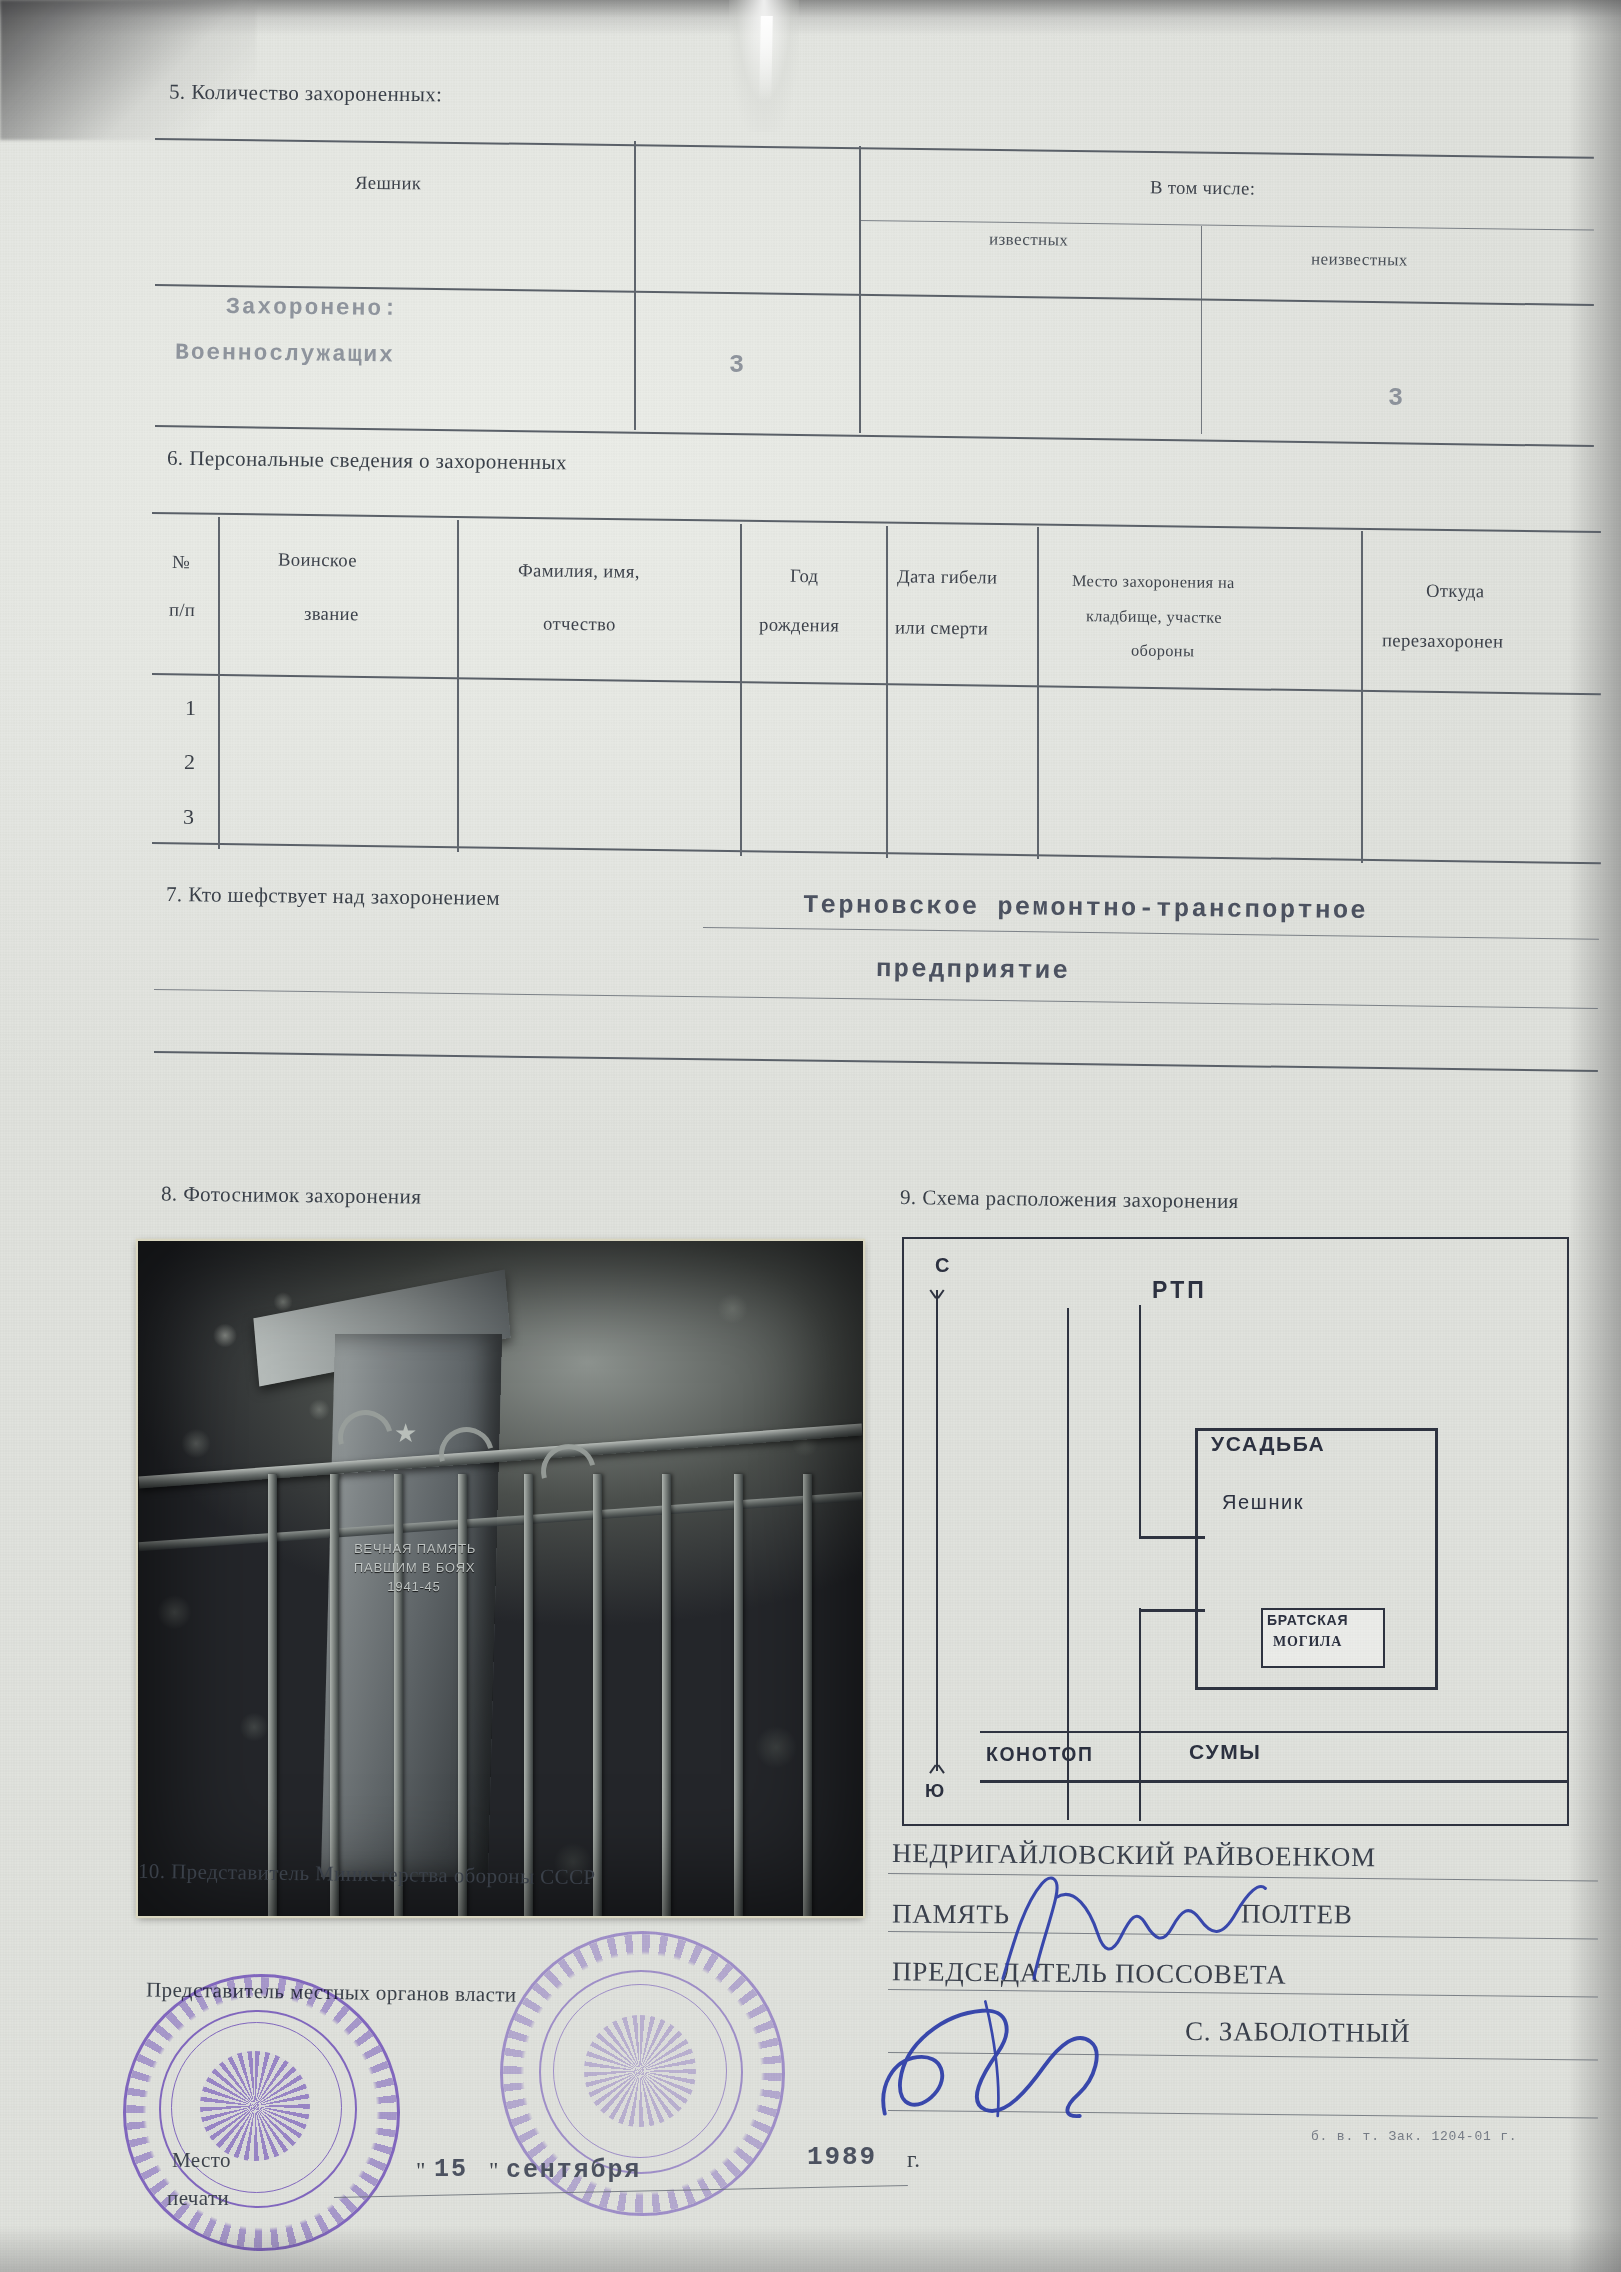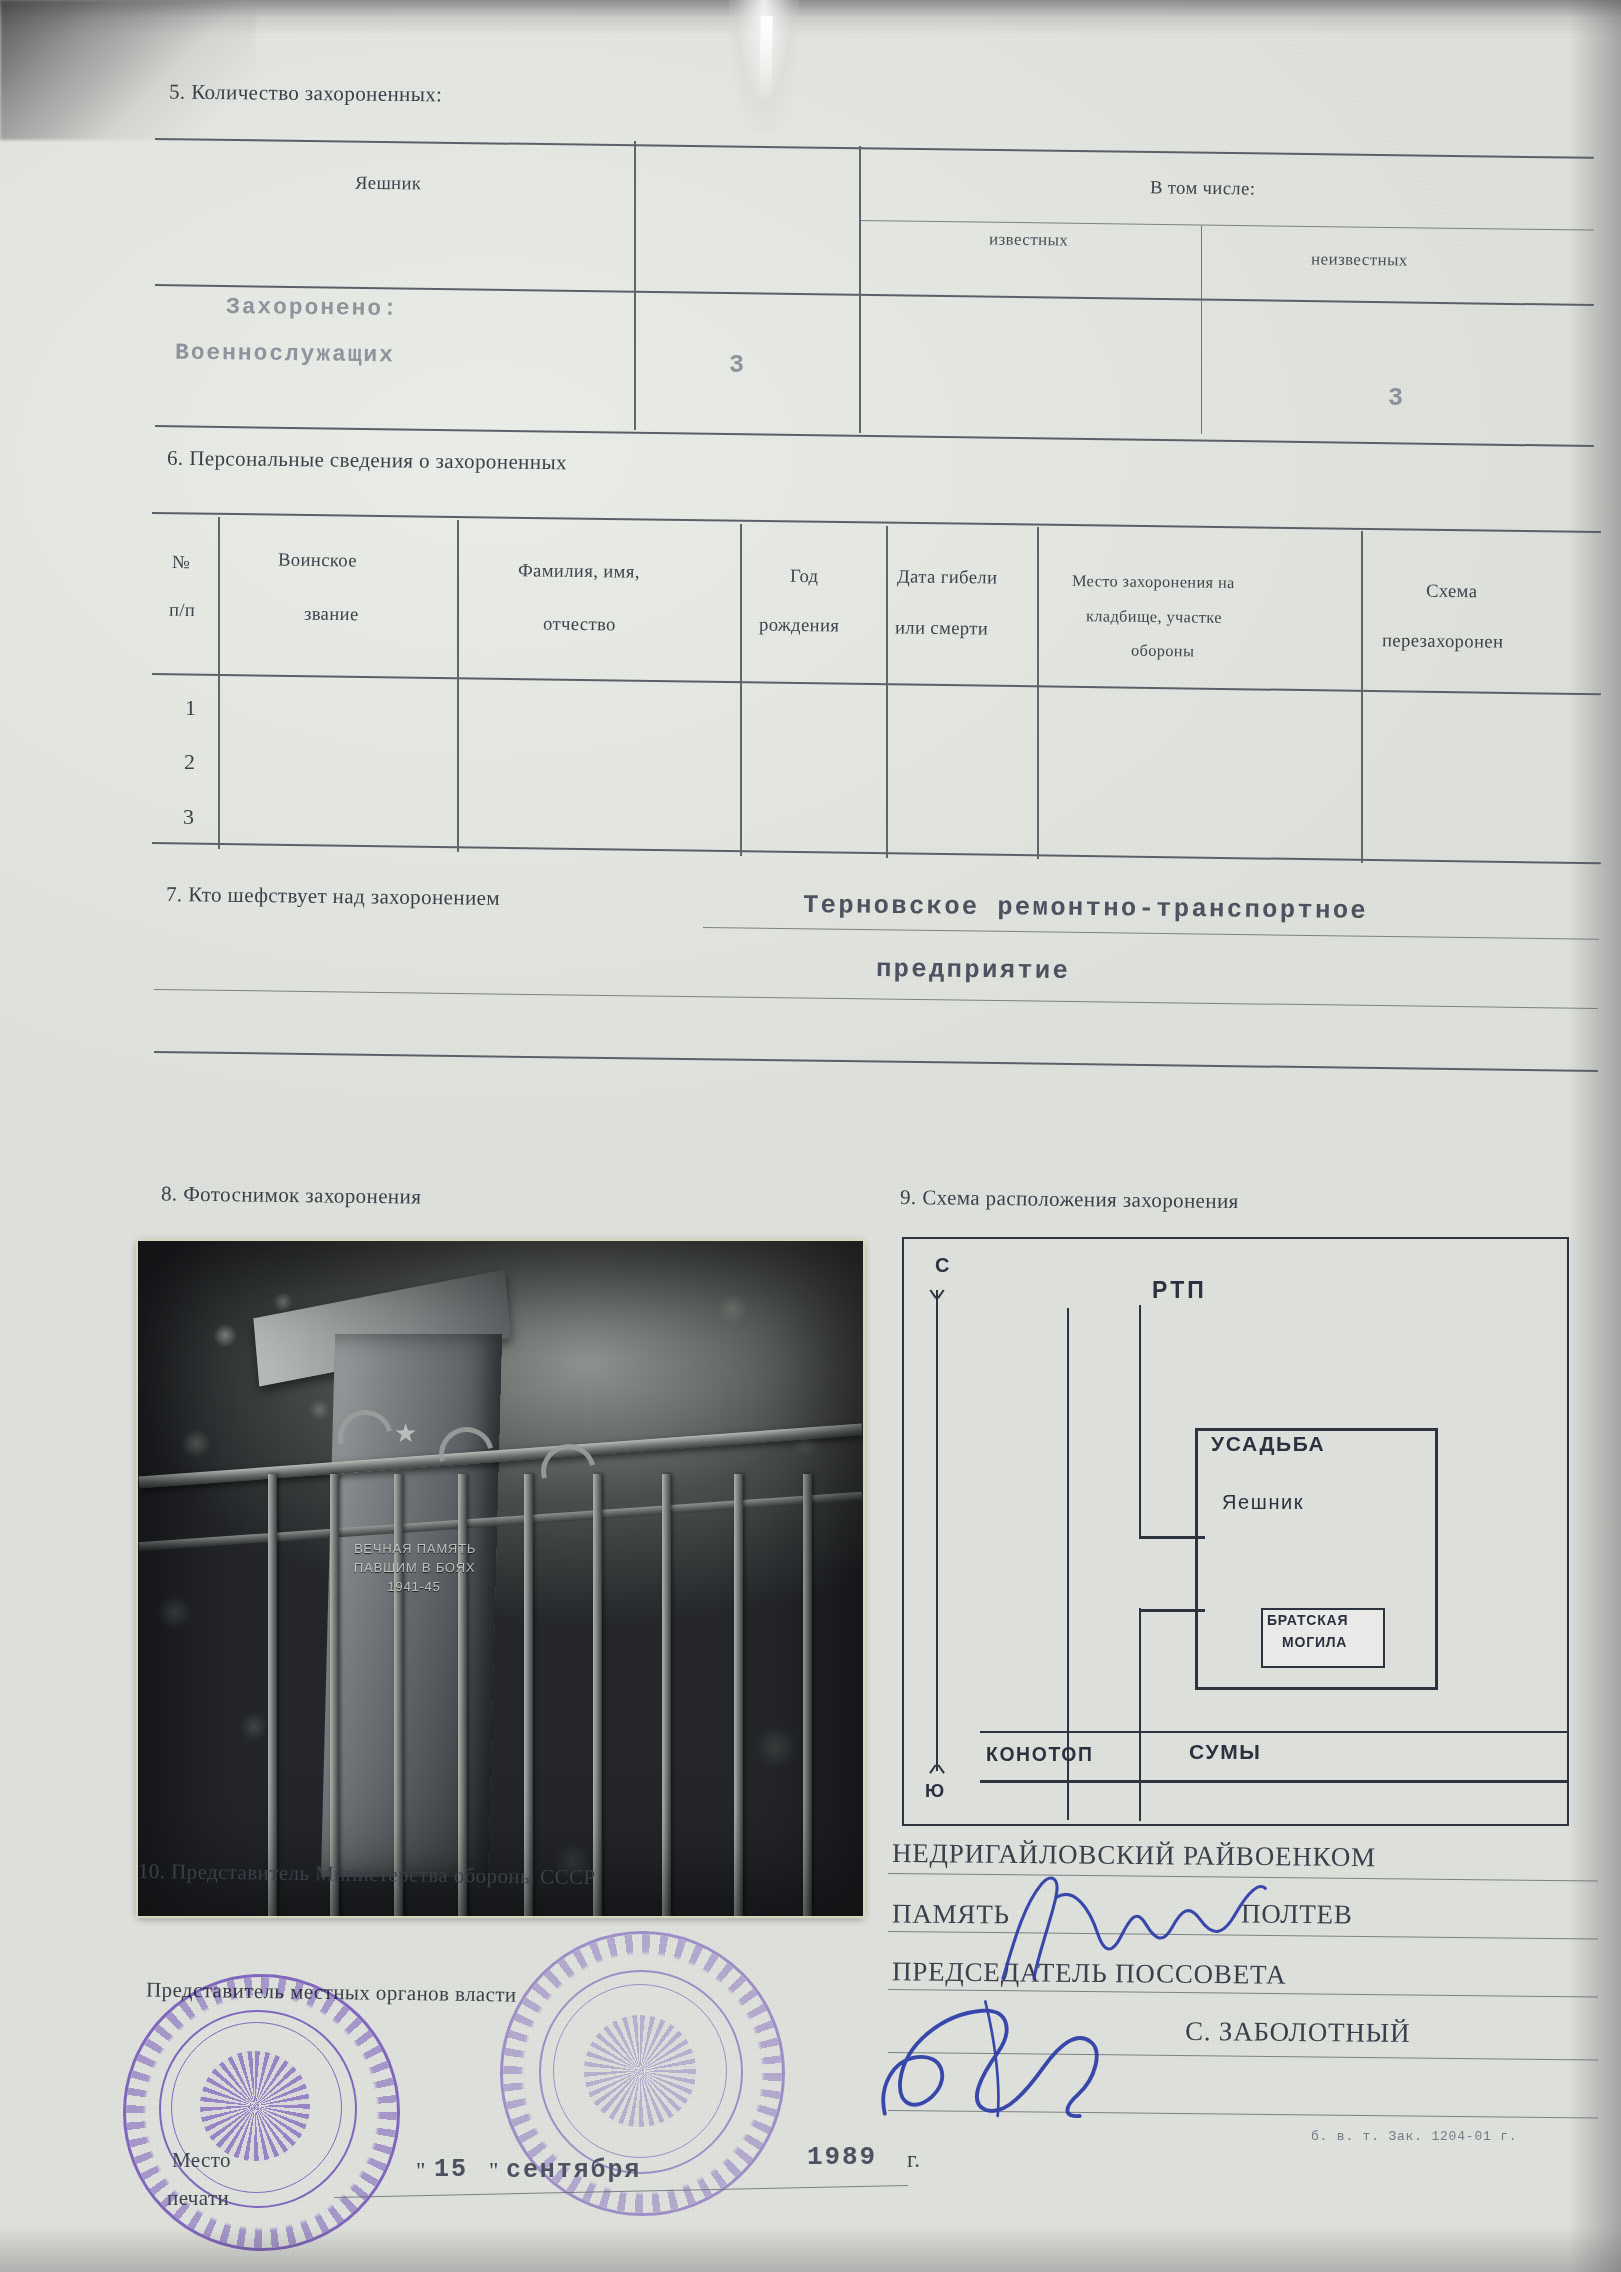--- a/index.html
+++ b/index.html
@@ -234,21 +234,21 @@
   <div class="txt lbl hdr" style="left:790px;top:565px;transform:rotate(0.7deg);">Год</div>
   <div class="txt lbl hdr" style="left:759px;top:614px;transform:rotate(0.7deg);">рождения</div>
 
   <div class="txt lbl hdr" style="left:897px;top:566px;transform:rotate(0.7deg);">Дата гибели</div>
   <div class="txt lbl hdr" style="left:895px;top:617px;transform:rotate(0.7deg);">или смерти</div>
 
   <div class="txt lbl" style="left:1072px;top:572px;font-size:16.3px;color:#3f444c;transform:rotate(0.7deg);">Место захоронения на</div>
   <div class="txt lbl" style="left:1086px;top:607px;font-size:16.3px;color:#3f444c;transform:rotate(0.7deg);">кладбище, участке</div>
   <div class="txt lbl" style="left:1131px;top:641px;font-size:16.3px;color:#3f444c;transform:rotate(0.7deg);">обороны</div>
 
-  <div class="txt lbl hdr" style="left:1426px;top:580px;transform:rotate(0.7deg);">Схема</div>
+  <div class="txt lbl hdr" style="left:1426px;top:580px;transform:rotate(0.7deg);">Откуда</div>
   <div class="txt lbl hdr" style="left:1382px;top:630px;transform:rotate(0.7deg);">перезахоронен</div>
 
   <div class="txt lbl" style="left:185px;top:695px;font-size:22px;">1</div>
   <div class="txt lbl" style="left:184px;top:749px;font-size:22px;">2</div>
   <div class="txt lbl" style="left:183px;top:804px;font-size:22px;">3</div>
 
   <div class="txt lbl sec" style="left:166px;top:884px;transform:rotate(0.65deg);">7. Кто шефствует над захоронением</div>
   <div class="rule thin" style="left:703px;top:927px;width:896px;transform:rotate(0.75deg);"></div>
   <div class="rule thin" style="left:154px;top:989px;width:1444px;transform:rotate(0.75deg);"></div>
   <div class="rule" style="left:154px;top:1051px;width:1444px;transform:rotate(0.75deg);"></div>
@@ -311,21 +311,21 @@
 
     <div class="sline h" style="left:237px;top:299px;width:66px;height:3.1px;"></div>
     <div class="sline h" style="left:237px;top:372px;width:66px;height:3.1px;"></div>
 
     <div style="position:absolute;left:293px;top:191px;width:237px;height:256px;border:3.1px solid #2e3340;"></div>
     <div class="hand" style="position:absolute;left:309px;top:195px;font-size:21px;">УСАДЬБА</div>
     <div class="hand" style="position:absolute;left:320px;top:254px;font-size:20px;font-weight:normal;">Яешник</div>
 
     <div style="position:absolute;left:359px;top:371px;width:120px;height:56px;border:2.3px solid #2e3340;background:rgba(255,255,255,.35);"></div>
     <div class="hand" style="position:absolute;left:365px;top:375px;font-size:14px;letter-spacing:0.8px;">БРАТСКАЯ</div>
-    <div class="hand" style="position:absolute;left:380px;top:397px;font-size:14px;letter-spacing:0.8px;">МОГИЛА</div>
+    <div class="hand" style="position:absolute;left:371px;top:397px;font-size:14px;letter-spacing:0.8px;font-family:Liberation Serif, serif;">МОГИЛА</div>
 
     <div class="sline h" style="left:78px;top:494px;width:587px;height:2.3px;"></div>
     <div class="sline h" style="left:78px;top:543px;width:587px;height:3.1px;"></div>
     <div class="hand" style="position:absolute;left:84px;top:506px;font-size:19.4px;">КОНОТОП</div>
     <div class="hand" style="position:absolute;left:287px;top:503px;font-size:21px;">СУМЫ</div>
   </div>
 
   <div class="txt lbl sec" style="left:138px;top:1862px;transform:rotate(0.8deg);">10. Представитель Министерства обороны СССР</div>
   <div class="txt lbl sec" style="left:146px;top:1980px;transform:rotate(0.8deg);">Представитель местных органов власти</div>
 

